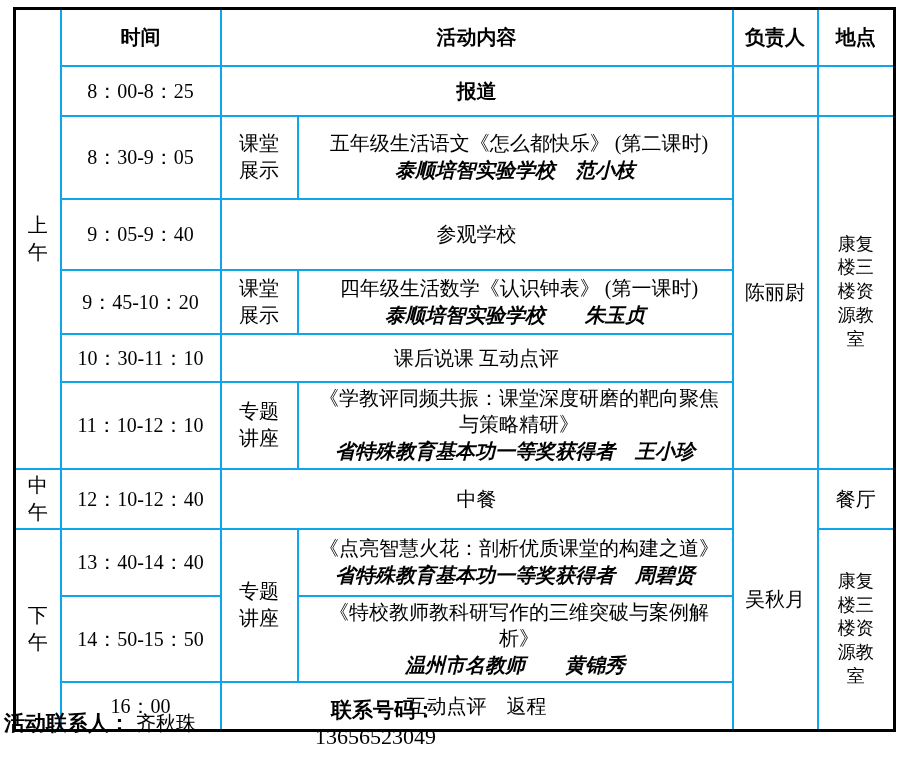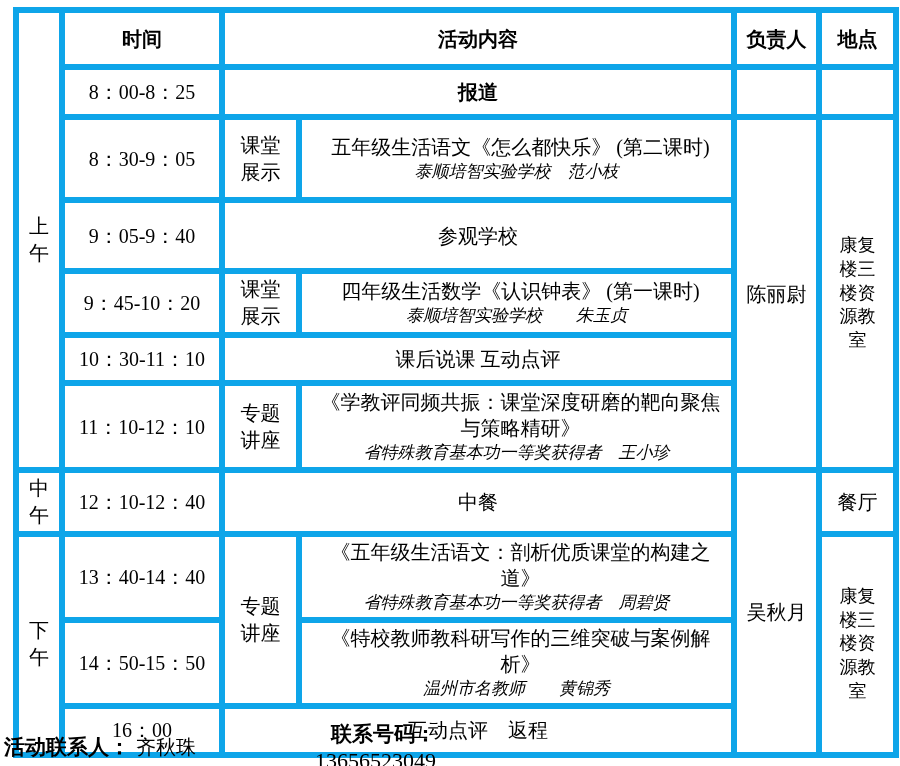--- a/index.html
+++ b/index.html
@@ -8,21 +8,21 @@
     position:relative; width:900px; height:766px; background:#ffffff;
     color:#000; font-family:"Liberation Serif","DejaVu Serif",serif;
     overflow:hidden;
   }
   table.sched {
     position:absolute; left:13px; top:7px; width:880px;
     border-collapse:collapse; table-layout:fixed;
     border:3px solid #000;
   }
   table.sched td {
-    border:6px solid #0ea5e9; text-align:center; vertical-align:middle;
+    border:2px solid #0ea5e9; text-align:center; vertical-align:middle;
     font-size:20px; line-height:1.3; padding:2px 4px; overflow:hidden;
   }
   td.hdr { font-weight:bold; font-size:21px; }
   td.time { font-size:19px; white-space:nowrap; }
   td.act  { font-size:20px; }
   td.bold { font-weight:bold; }
   .vwrap {
     display:inline-block; width:24px; word-break:break-all;
     line-height:1.35; font-size:20px; text-align:center;
   }
@@ -30,25 +30,25 @@
     display:inline-block; width:46px; word-break:break-all;
     line-height:1.32; font-size:18px; text-align:center;
   }
   .typewrap {
     display:inline-block; width:48px; word-break:break-all;
     line-height:1.35; font-size:20px; text-align:center;
   }
   td.content { padding:2px 12px; }
   .title { font-size:20px; line-height:1.3;margin-left:8px; }
   .speaker {
-    font-size:17px; line-height:1.4; font-style:italic; font-weight:normal;
+    font-size:20px; line-height:1.4; font-style:italic; font-weight:bold;
     font-family:"Liberation Serif","DejaVu Serif",serif;
   }
   .footer {
-    position:absolute; left:4px; top:731px; width:892px; height:32px;
+    position:absolute; left:4px; top:707px; width:892px; height:32px;
     display:flex; align-items:center;
   }
   .f-label {
     font-family:"Liberation Sans","DejaVu Sans",sans-serif;
     font-weight:bold; font-size:21px;
   }
   .f-name { font-size:20px; margin-left:6px;text-align:center; }
   .f-phone-group { position:absolute; left:287px; display:flex; align-items:flex-end;flex-direction:column; }
   .f-number { font-size:22px; margin-left:24px; font-family:"Liberation Serif","DejaVu Serif",serif; }
 </style>
@@ -144,21 +144,21 @@
 
     <tr style="height:67px">
       <td rowspan="3">
         <span class="vwrap">下午</span>
       </td>
       <td class="time">13：40-14：40</td>
       <td rowspan="2">
         <span class="typewrap">专题讲座</span>
       </td>
       <td class="content">
-        <div class="title">《五年级生活语文：剖析优质课堂的构建之道》</div>
+        <div class="title">《点亮智慧火花：剖析优质课堂的构建之道》</div>
         <div class="speaker">省特殊教育基本功一等奖获得者　周碧贤</div>
       </td>
       <td rowspan="3">
         <span class="locwrap">康复楼三楼资源教室</span>
       </td>
     </tr>
 
     <tr style="height:82px">
       <td class="time">14：50-15：50</td>
       <td class="content">

